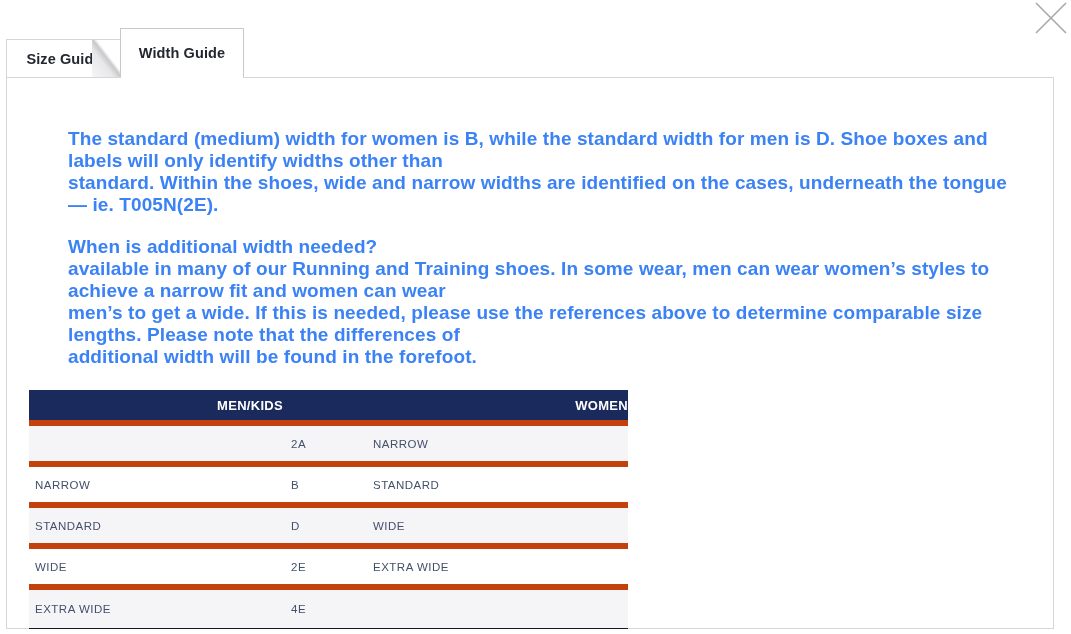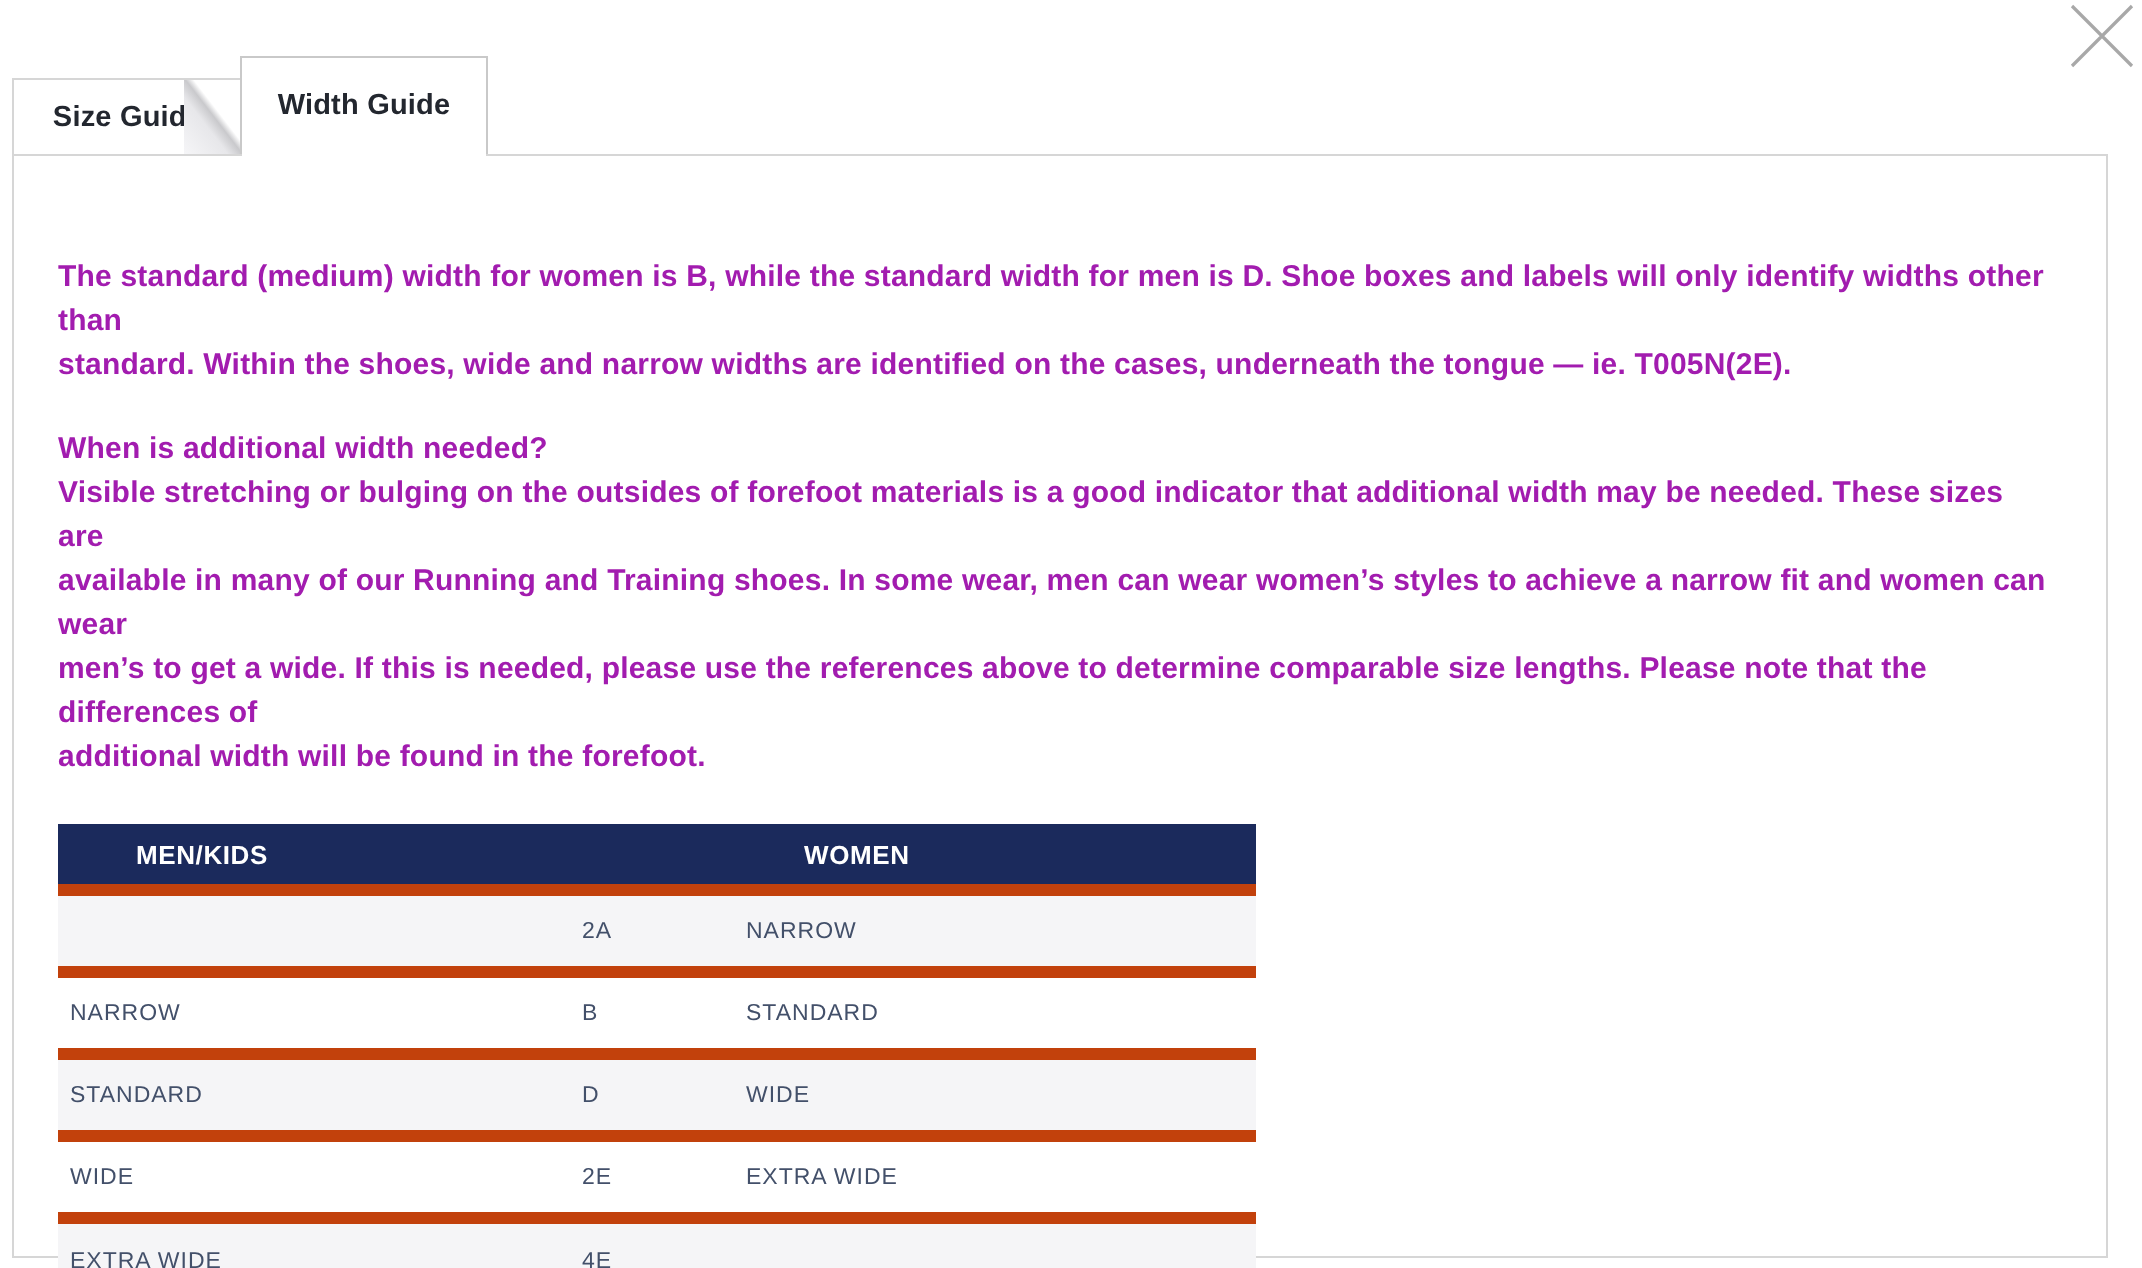--- a/index.html
+++ b/index.html
@@ -25,32 +25,32 @@
   .tab--active { width:124px; height:49px; border:1px solid #c9c9c9;
     border-bottom:none; margin-left:-2px; position:relative; z-index:3;align-items:center; }
   .tab--active::after { content:''; position:absolute; left:0; bottom:-2px;
     width:100%; height:3px; background:#fff; }
 
   
   .panel { position:absolute; left:6px; top:77px; width:1048px; height:552px;
     background:#fff; border:1px solid #d6d6d6; }
   .panel-inner { padding:50px 30px 0 22px; }
 
-  .para { font-size:15px; line-height:22px; font-weight:600;
-    color:#a21caf; letter-spacing:0.1px; }
+  .para { font-size:19px; line-height:22px; font-weight:600;
+    color:#3b82f6; letter-spacing:0.1px;margin-left:39px; }
   .para + .para { margin-top:20px; }
 
   
   table.width-table { margin-top:22px; width:599px; border-collapse:collapse;
     table-layout:fixed; }
   .col-men { width:254px; }
   .col-code { width:80px; }
   .col-women { width:265px; }
   table.width-table thead th { background:#1b2a5c; color:#ffffff;
-    font-size:13px; font-weight:bold; height:33px; text-align:left;
+    font-size:13px; font-weight:bold; height:33px; text-align:right;
     letter-spacing:0.3px;padding-left:39px; }
   table.width-table tbody tr { border-top:6px solid #c2410c; }
   table.width-table tbody tr:last-child { border-bottom:1px solid #14182d; }
   table.width-table tbody tr:nth-child(odd) { background:#f5f5f7; }
   table.width-table tbody td { height:41px; font-size:11.5px; color:#43506a;
     letter-spacing:0.5px; font-weight:400; text-align:left; }
   td.c1 { padding-left:6px; }
   td.c2 { padding-left:8px; }
   td.c3 { padding-left:10px; }
 </style>
@@ -76,21 +76,20 @@
 <div class="panel">
   <div class="panel-inner">
 
     <div class="para">
       <div>The standard (medium) width for women is B, while the standard width for men is D. Shoe boxes and labels will only identify widths other than</div>
       <div>standard. Within the shoes, wide and narrow widths are identified on the cases, underneath the tongue — ie. T005N(2E).</div>
     </div>
 
     <div class="para">
       <div>When is additional width needed?</div>
-      <div>Visible stretching or bulging on the outsides of forefoot materials is a good indicator that additional width may be needed. These sizes are</div>
       <div>available in many of our Running and Training shoes. In some wear, men can wear women’s styles to achieve a narrow fit and women can wear</div>
       <div>men’s to get a wide. If this is needed, please use the references above to determine comparable size lengths. Please note that the differences of</div>
       <div>additional width will be found in the forefoot.</div>
     </div>
 
     <table class="width-table">
       <colgroup>
         <col class="col-men">
           <col class="col-code">
           <col class="col-women">

